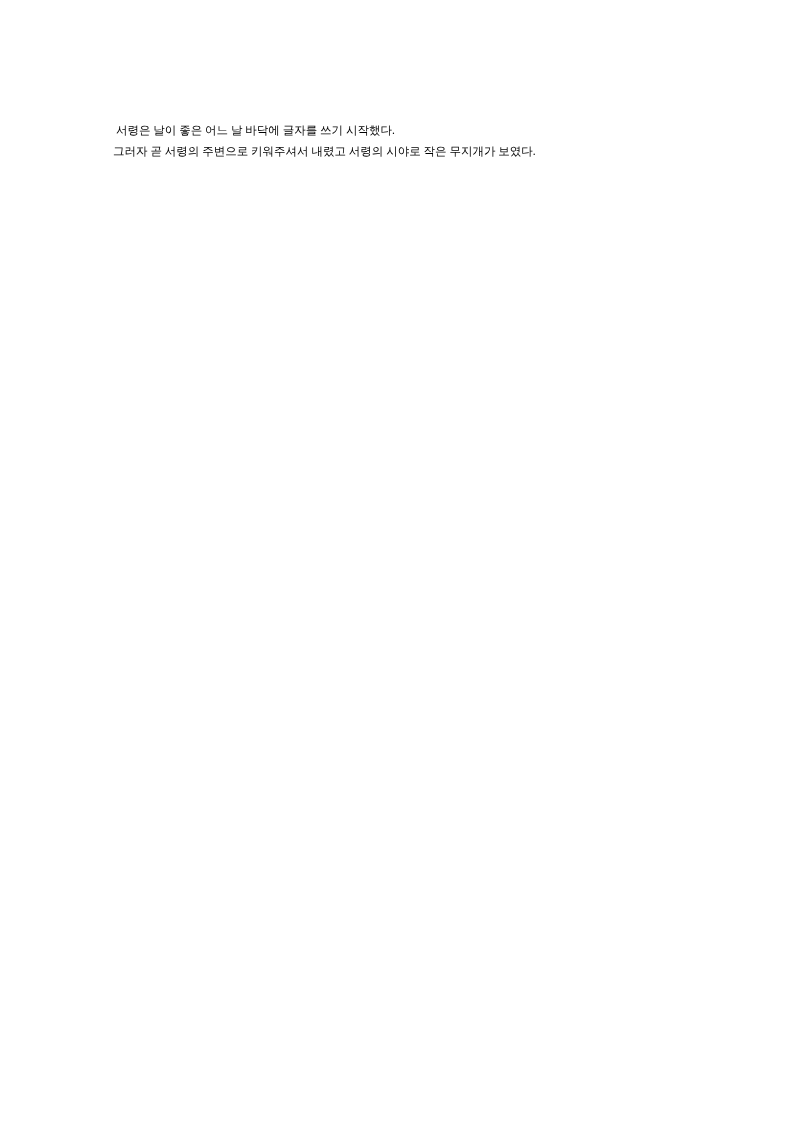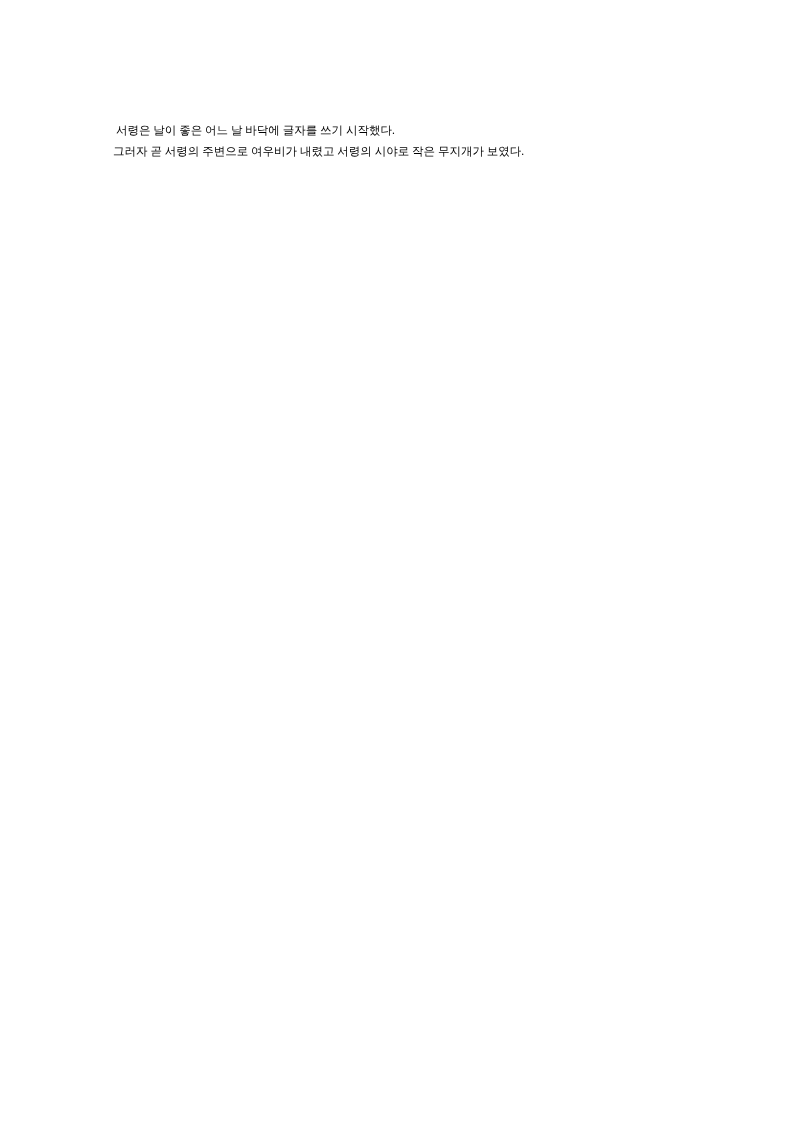--- a/index.html
+++ b/index.html
@@ -32,15 +32,15 @@
     margin: 0;
     white-space: pre-wrap;
   }
 </style>
 </head>
 <body>
 
 <div class="page">
   <div class="doc-body">
     <p class="para"> 서령은 날이 좋은 어느 날 바닥에 글자를 쓰기 시작했다.</p>
-    <p class="para">그러자 곧 서령의 주변으로 여우비가 내렸고 서령의 시야로 작은 무지개가 보였다.</p>
+    <p class="para">그러자 곧 서령의 주변으로 키워주셔서 내렸고 서령의 시야로 작은 무지개가 보였다.</p>
   </div>
 </div>
 
 </body></html>

